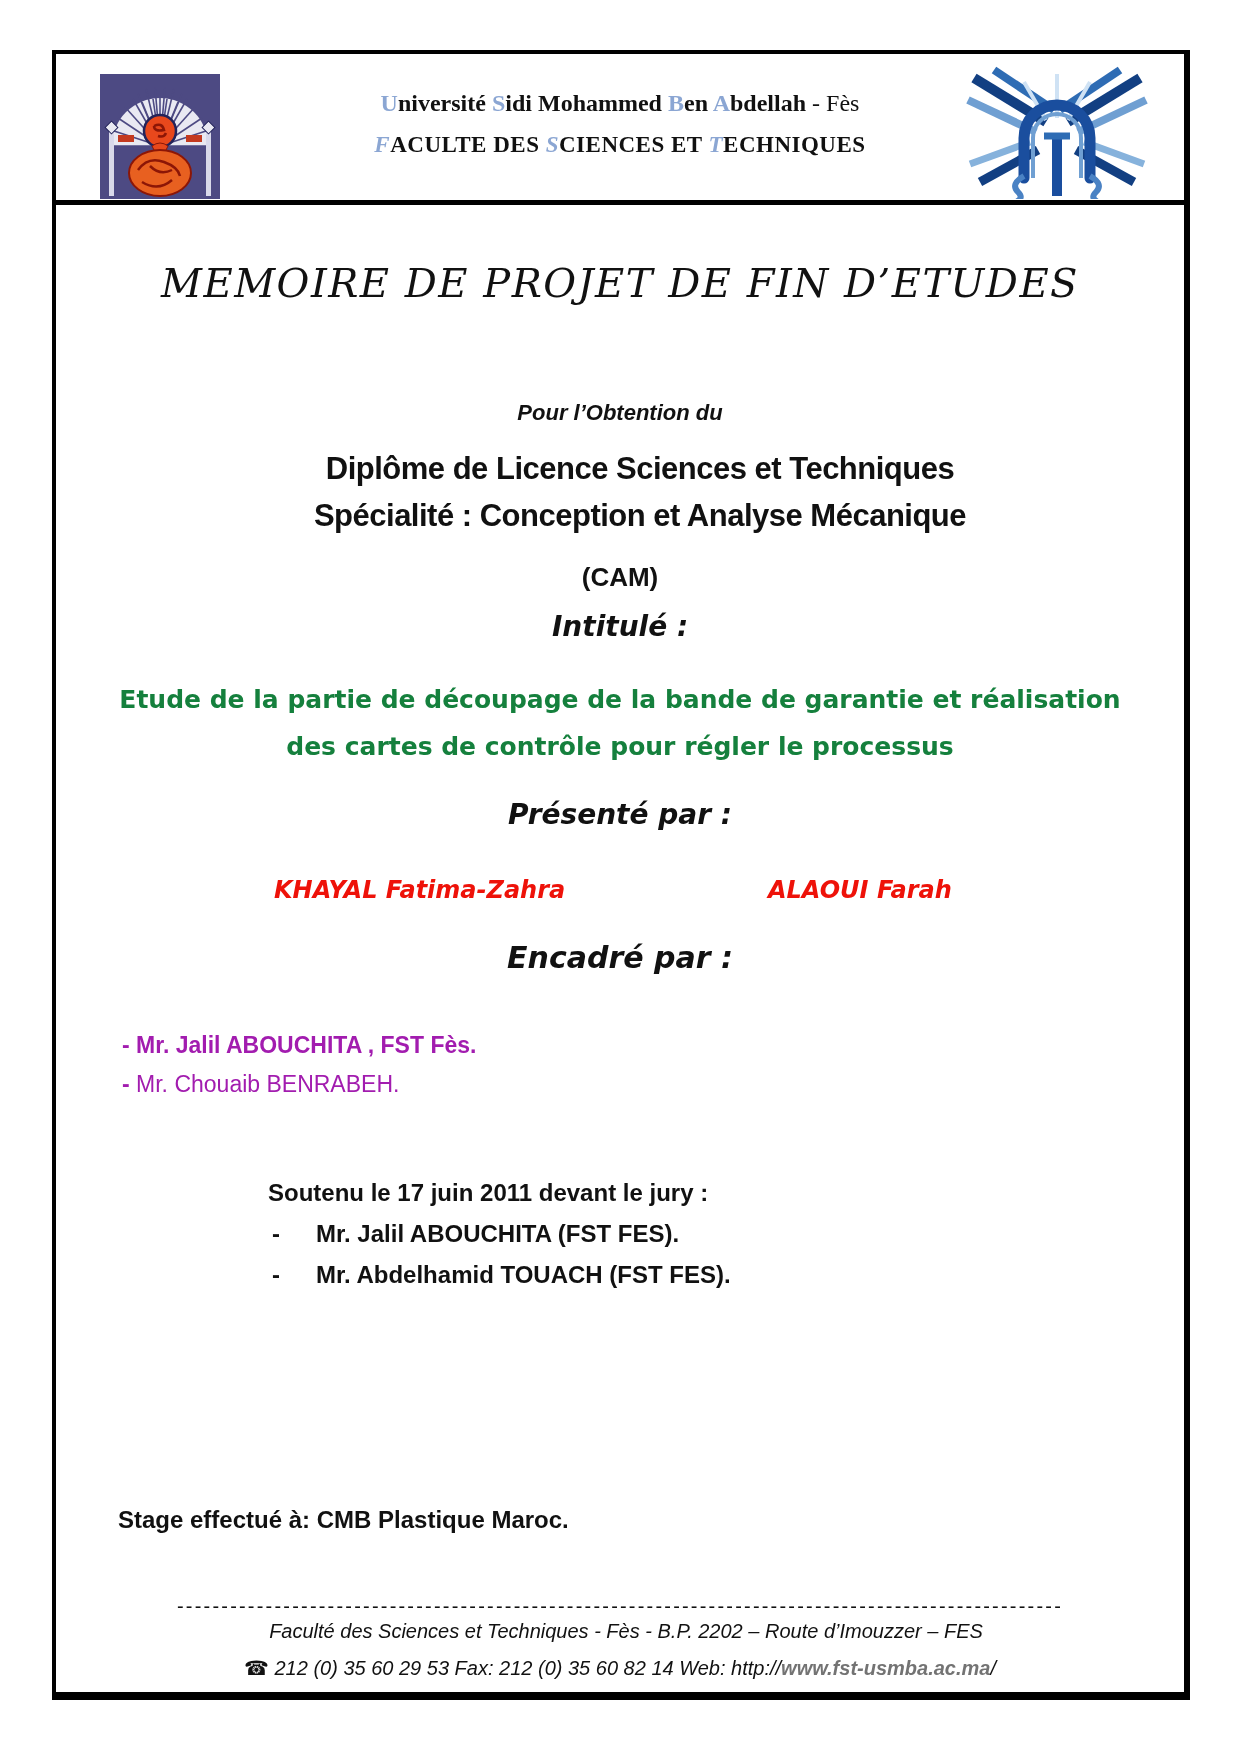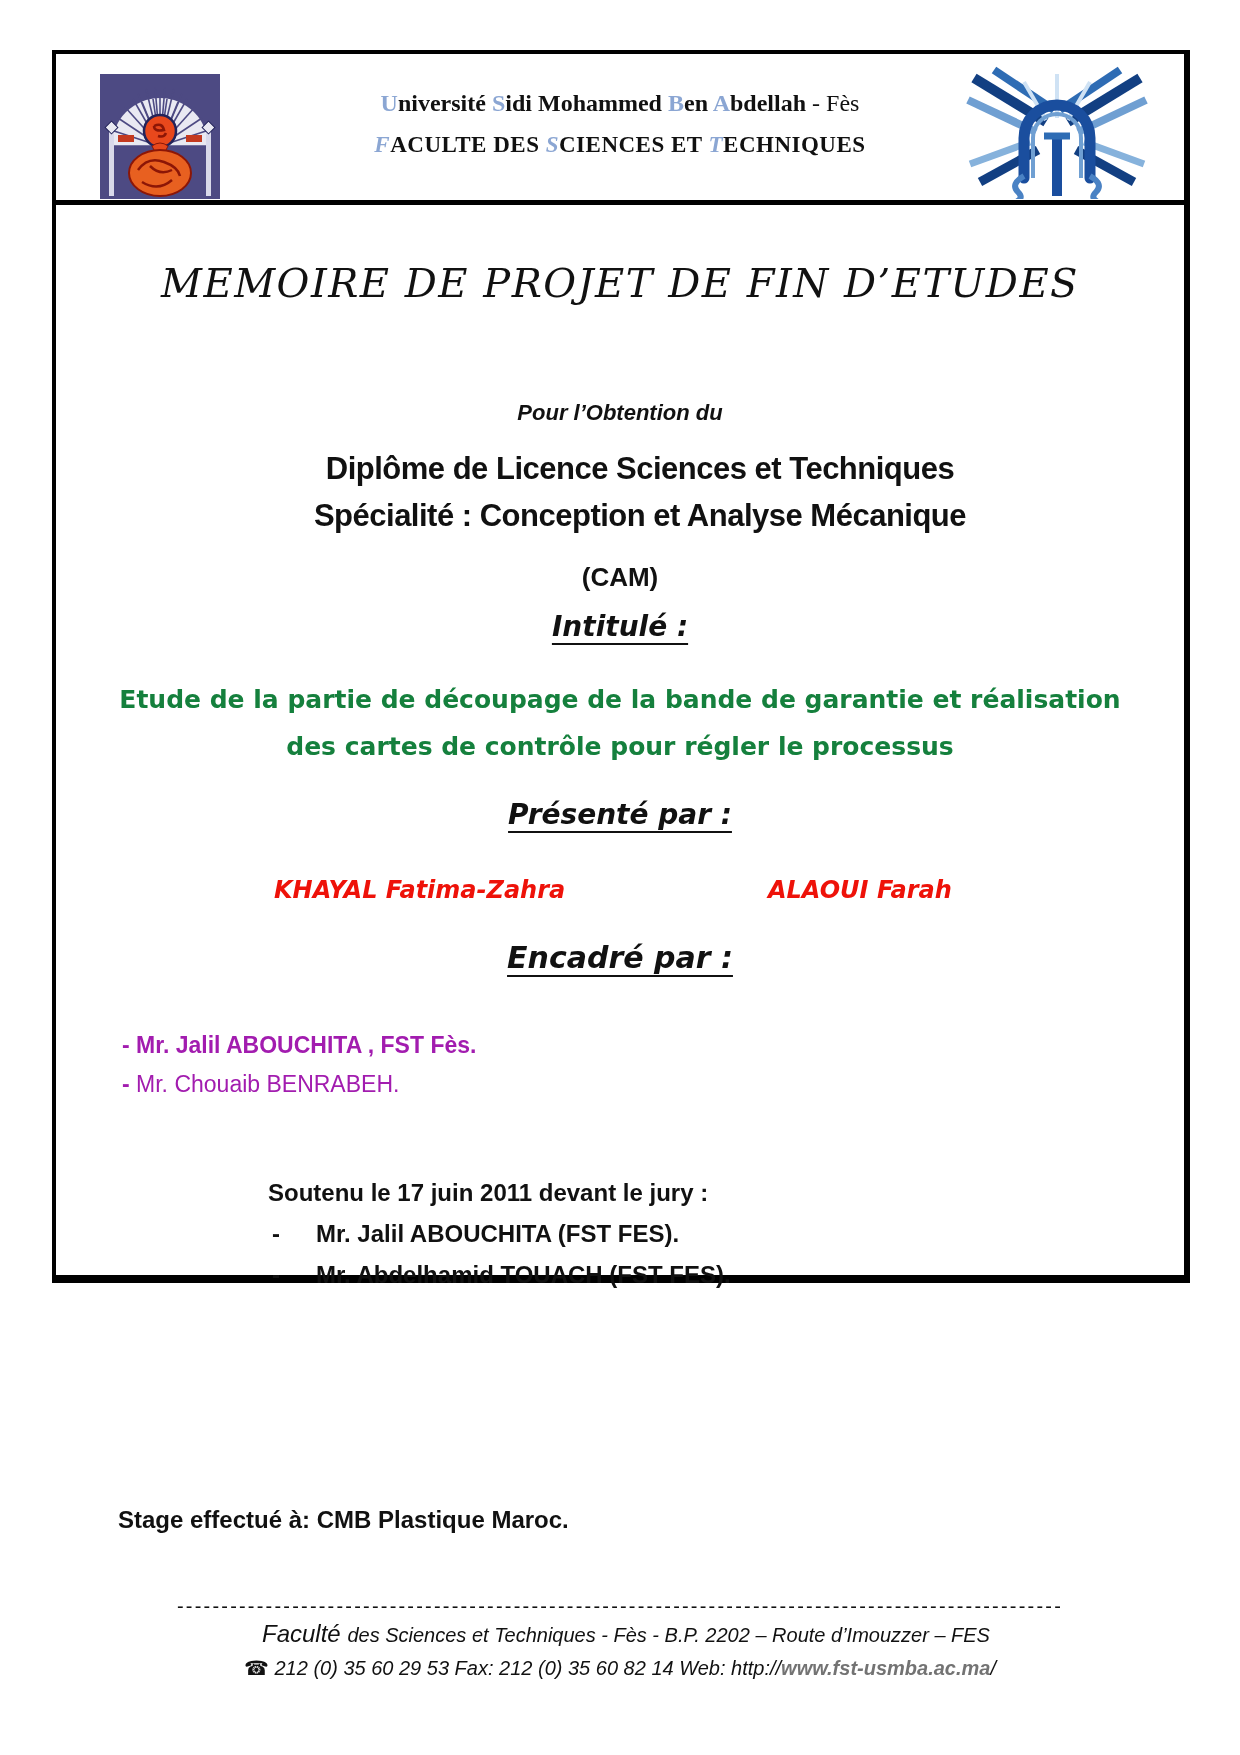--- a/index.html
+++ b/index.html
@@ -1,21 +1,21 @@
 <!DOCTYPE html>
 <html><head>
 <meta charset="utf-8">
 <style>
   html,body{margin:0;padding:0;}
   body{
     width:1240px;height:1755px;position:relative;background:#ffffff;
     font-family:"Liberation Sans",sans-serif;color:#111;
   }
   .page-box{
-    position:absolute;left:52px;top:50px;width:1138px;height:1233px;
+    position:absolute;left:52px;top:50px;width:1138px;height:1650px;
     box-sizing:border-box;background:#fff;
     border:4px solid #000;border-right-width:6px;border-bottom-width:8px;
   }
   .abs{position:absolute;}
   .ctr{left:0;right:0;text-align:center;}
 
   
   .logo-left{left:44px;top:20px;width:120px;height:125px;}
   .logo-right{right:32px;top:12px;width:190px;height:133px;}
   .header-text{left:230px;right:230px;top:36px;text-align:center;}
@@ -28,21 +28,21 @@
 
   
   .memoire{top:206px;font-family:"DejaVu Serif",serif;font-style:italic;font-size:40px;letter-spacing:1.5px;white-space:nowrap;}
   .obtention{top:346px;font-size:22px;font-weight:bold;font-style:italic;}
   .diploma{top:391px;font-size:31px;font-weight:bold;letter-spacing:-0.5px;line-height:47px;padding-left:40px;}
   .cam{top:508px;font-size:26px;font-weight:bold;}
 
   .comic{font-family:"DejaVu Sans",sans-serif;}
   .heading-underline{
     font-style:italic;font-weight:bold;
-    text-decoration:underline;text-underline-offset:7px;text-decoration-thickness:2px;
+    text-underline-offset:7px;text-decoration-thickness:2px;
   }
   .intitule{top:556px;font-size:28px;}
   .red-title{top:622px;color:#15803d;font-weight:bold;font-size:25px;line-height:47px;white-space:nowrap;}
   .presente{top:744px;font-size:28px;}
   .names{top:822px;height:34px;}
   .name{color:#ee1209;font-weight:bold;font-style:italic;font-size:24px;white-space:nowrap;margin-left:20px;}
   .name-1{left:198px;}
   .name-2{left:692px;}
   .encadre{top:886px;font-size:30px;}
 
@@ -53,21 +53,21 @@
   
   .jury{top:1118px;left:212px;font-weight:bold;font-size:24px;line-height:41px;}
   .jury-row .bullet{display:inline-block;width:44px;margin-left:4px;}
 
   
   .annee{top:1372px;font-weight:bold;font-size:24px;}
   .stage{top:1452px;left:62px;font-weight:bold;font-size:24px;}
 
   .dashes{top:1541px;font-size:20px;letter-spacing:2.2px;white-space:nowrap;overflow:hidden;}
   .ftr1{top:1566px;font-style:italic;font-size:20px;white-space:nowrap;}
-  .ftr1 .seg-big{font-size:24px;margin-left:12px;}
+  .ftr1 .seg-big{font-size:20px;margin-left:12px;}
   .ftr2{top:1602px;font-style:italic;font-size:20px;white-space:nowrap;}
   .ftr2 .seg-phone{font-style:normal;}
   .ftr2 .seg-link{color:#737373;font-weight:bold;cursor:pointer;}
 </style>
 </head>
 <body>
 
 <div class="page-box">
 
   <div class="abs logo-left">

